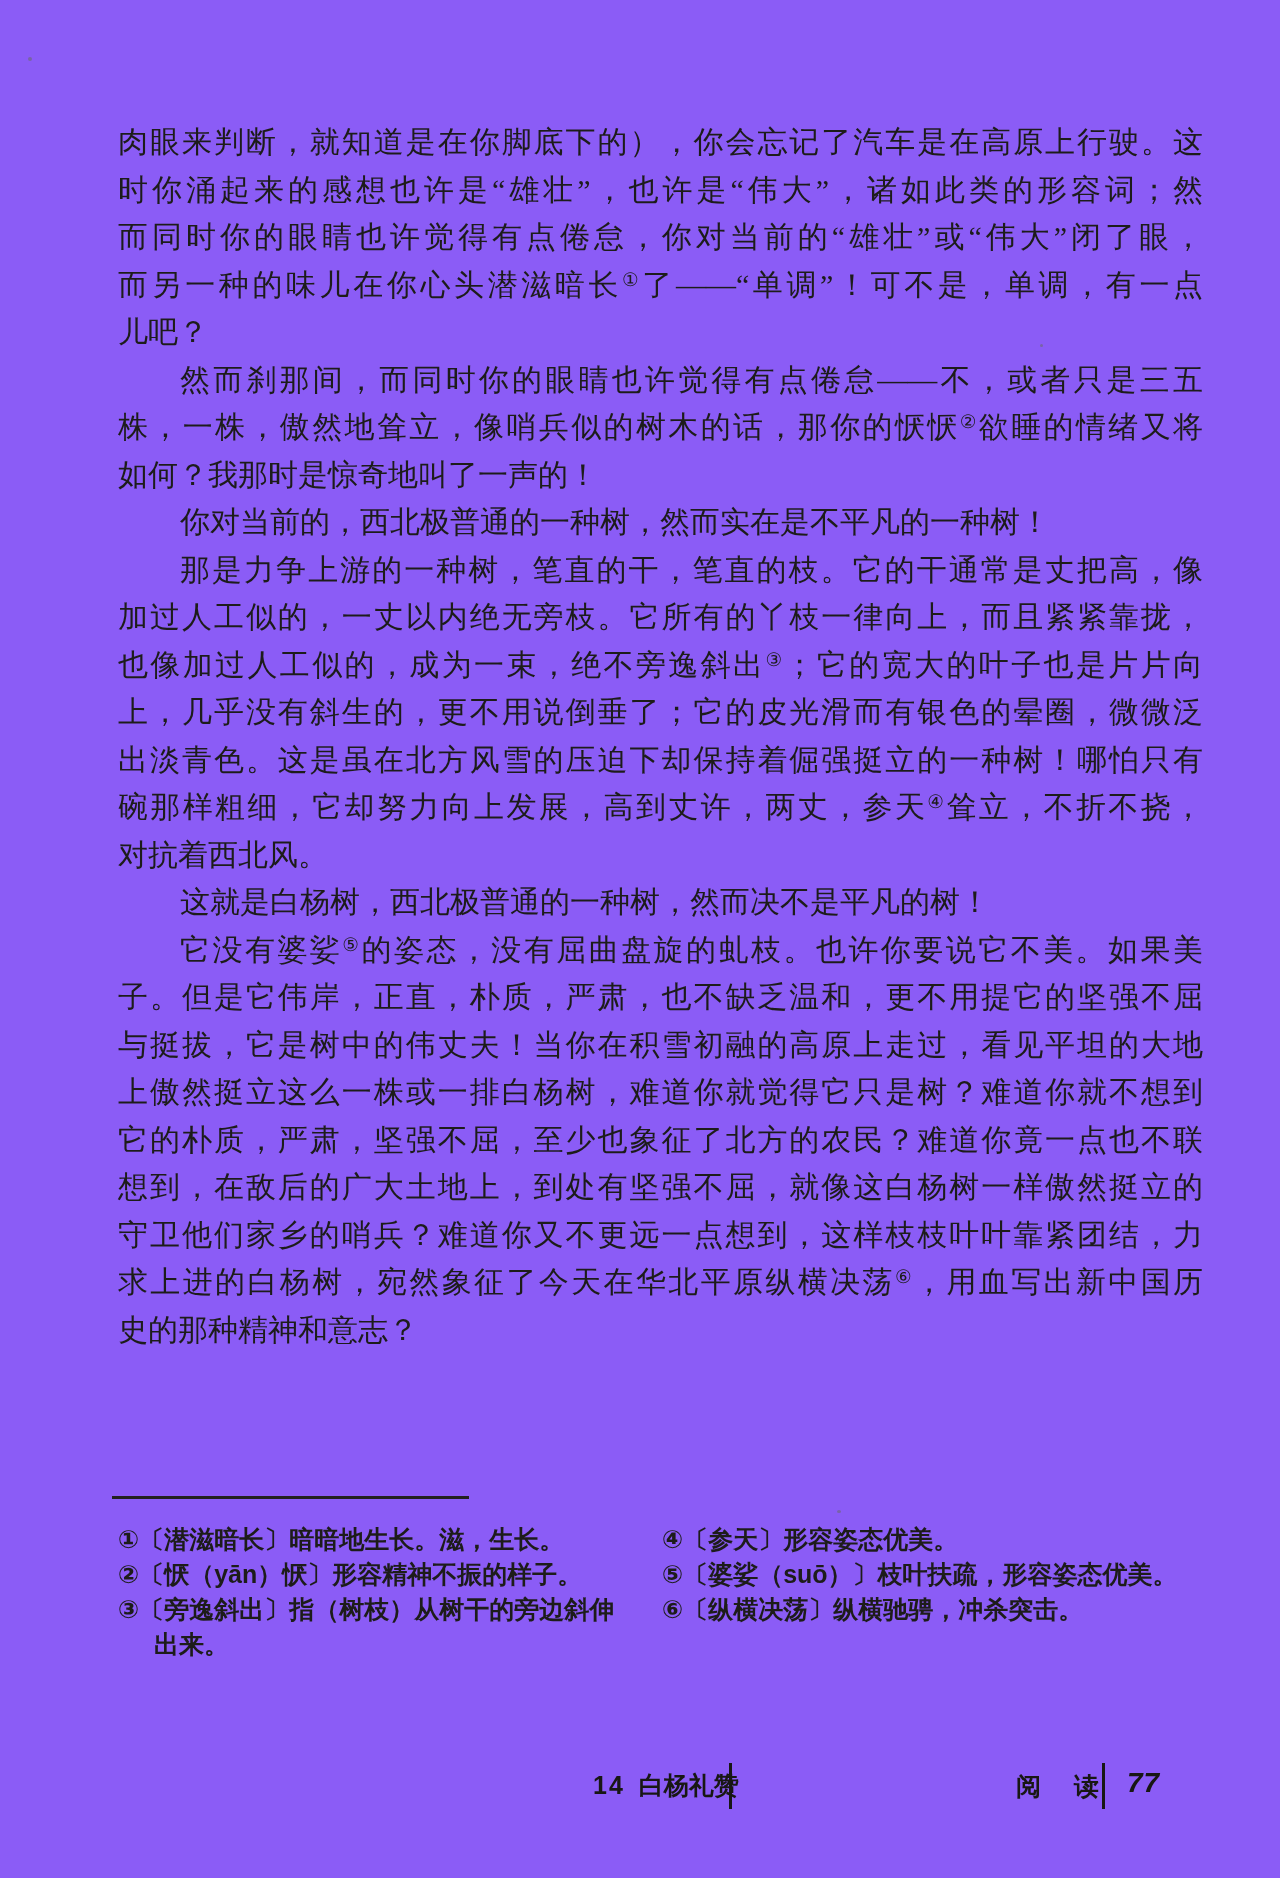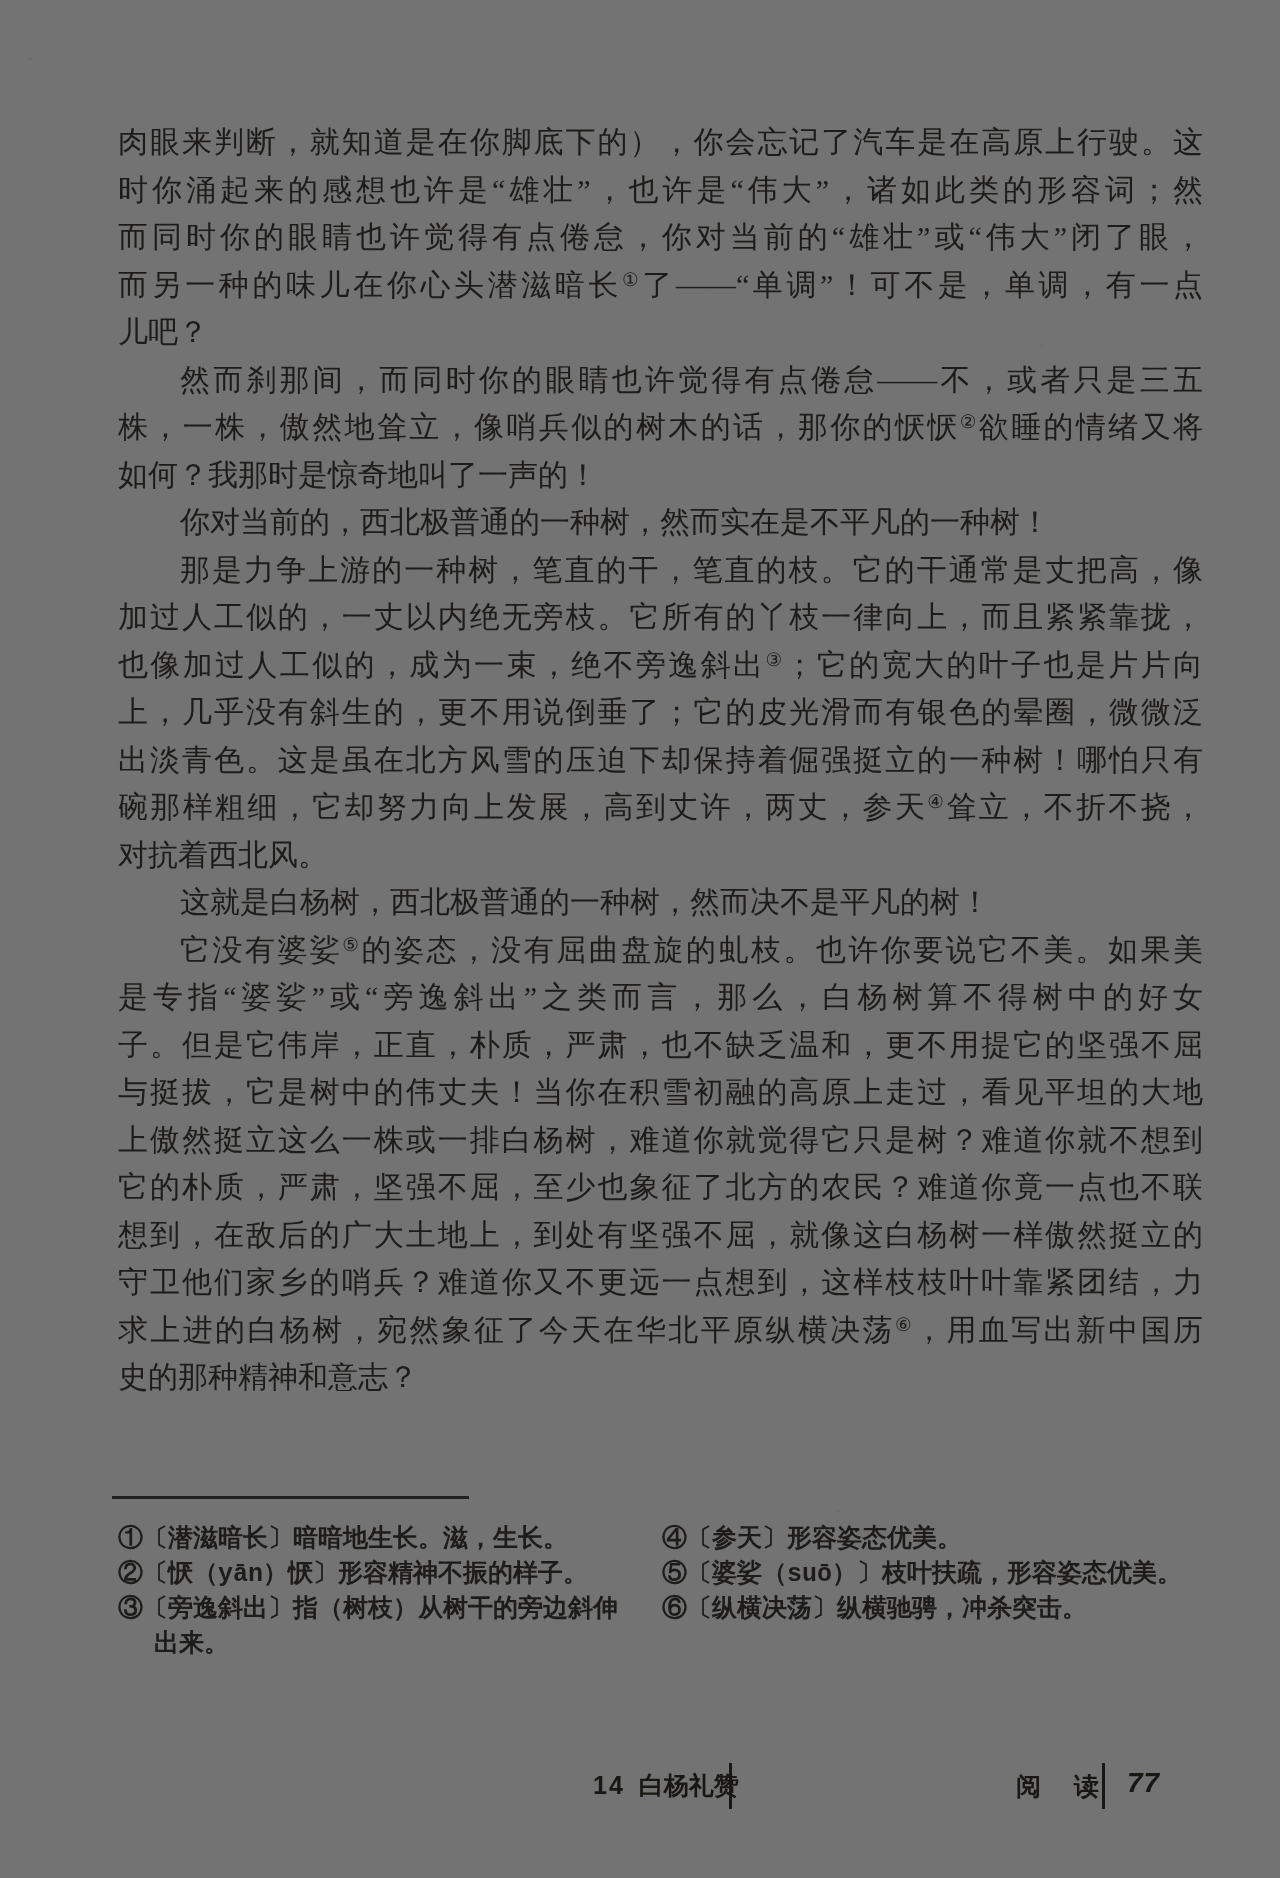--- a/index.html
+++ b/index.html
@@ -1,19 +1,19 @@
 <!DOCTYPE html>
 <html><head>
 <meta charset="utf-8">
 <style>
   html,body{margin:0;padding:0;background:#e8e8e6;}
   .page{
     position:relative;
     width:1280px;height:1878px;
-    background:#737373;
+    background:#8b5cf6;
     color:#1d1c1a;
     overflow:hidden;
     margin:0 auto;
   }
   
   .bodytext{
     position:absolute;
     left:118px;top:118px;width:1085px;
     font-family:"Liberation Serif","DejaVu Serif",serif;
     font-size:30px;
@@ -43,21 +43,21 @@
     width:357px;height:3px;background:#22211f;
   }
   .fnotes{
     position:absolute;left:118px;top:1522px;width:1085px;
     font-family:"Liberation Sans","DejaVu Sans",sans-serif;
     font-size:25px;line-height:35px;font-weight:600;
   }
   .fncol{position:absolute;top:0;}
   .fncol.left{left:0;width:540px;}
   .fncol.right{left:544px;width:520px;}
-  .fn-line{white-space:nowrap;font-family:Liberation Mono, monospace;}
+  .fn-line{white-space:nowrap;}
   .fn-line.cont{padding-left:36px;}
   
   .footer{
     position:absolute;left:0;top:1762px;width:1280px;height:52px;
     font-family:"Liberation Sans","DejaVu Sans",sans-serif;
     font-weight:700;color:#181714;
   }
   .f-lesson{position:absolute;left:593px;top:7px;font-size:25px;text-align:center;}
   .f-lesson .num{margin-right:14px;letter-spacing:2px;}
   .f-bar{position:absolute;top:1px;width:3px;height:46px;background:#181714;}
@@ -88,21 +88,20 @@
       <div class="line short indent">你对当前的，西北极普通的一种树，然而实在是不平凡的一种树！</div>
       <div class="line indent">那是力争上游的一种树，笔直的干，笔直的枝。它的干通常是丈把高，像</div>
       <div class="line">加过人工似的，一丈以内绝无旁枝。它所有的丫枝一律向上，而且紧紧靠拢，</div>
       <div class="line">也像加过人工似的，成为一束，绝不旁逸斜出<sup class="fnref">③</sup>；它的宽大的叶子也是片片向</div>
       <div class="line">上，几乎没有斜生的，更不用说倒垂了；它的皮光滑而有银色的晕圈，微微泛</div>
       <div class="line">出淡青色。这是虽在北方风雪的压迫下却保持着倔强挺立的一种树！哪怕只有</div>
       <div class="line">碗那样粗细，它却努力向上发展，高到丈许，两丈，参天<sup class="fnref">④</sup>耸立，不折不挠，</div>
       <div class="line short">对抗着西北风。</div>
       <div class="line short indent">这就是白杨树，西北极普通的一种树，然而决不是平凡的树！</div>
       <div class="line indent">它没有婆娑<sup class="fnref">⑤</sup>的姿态，没有屈曲盘旋的虬枝。也许你要说它不美。如果美</div>
-      <div class="line">是专指“婆娑”或“旁逸斜出”之类而言，那么，白杨树算不得树中的好女</div>
       <div class="line">子。但是它伟岸，正直，朴质，严肃，也不缺乏温和，更不用提它的坚强不屈</div>
       <div class="line">与挺拔，它是树中的伟丈夫！当你在积雪初融的高原上走过，看见平坦的大地</div>
       <div class="line">上傲然挺立这么一株或一排白杨树，难道你就觉得它只是树？难道你就不想到</div>
       <div class="line">它的朴质，严肃，坚强不屈，至少也象征了北方的农民？难道你竟一点也不联</div>
       <div class="line">想到，在敌后的广大土地上，到处有坚强不屈，就像这白杨树一样傲然挺立的</div>
       <div class="line">守卫他们家乡的哨兵？难道你又不更远一点想到，这样枝枝叶叶靠紧团结，力</div>
       <div class="line">求上进的白杨树，宛然象征了今天在华北平原纵横决荡<sup class="fnref">⑥</sup>，用血写出新中国历</div>
       <div class="line short">史的那种精神和意志？</div>
     </div>
 

